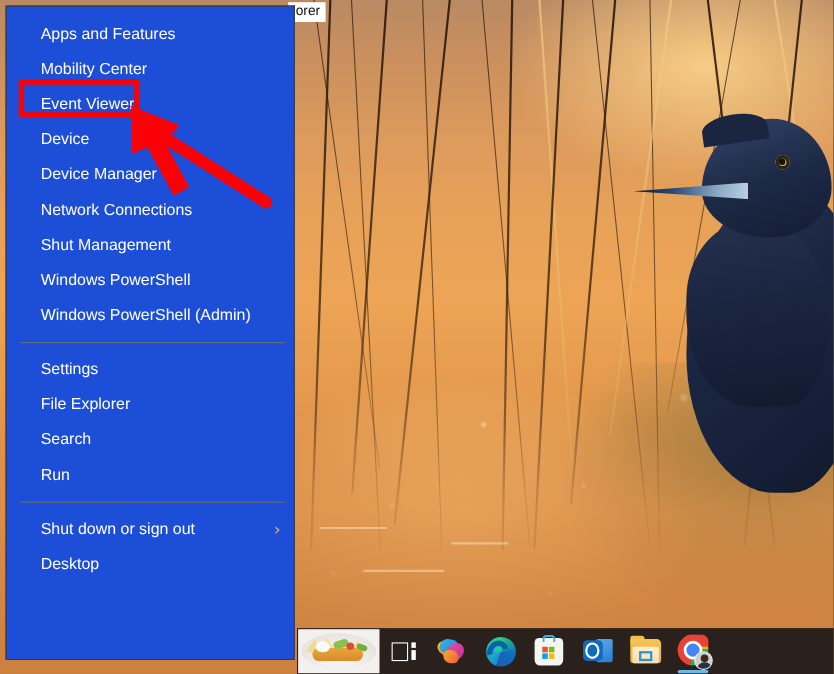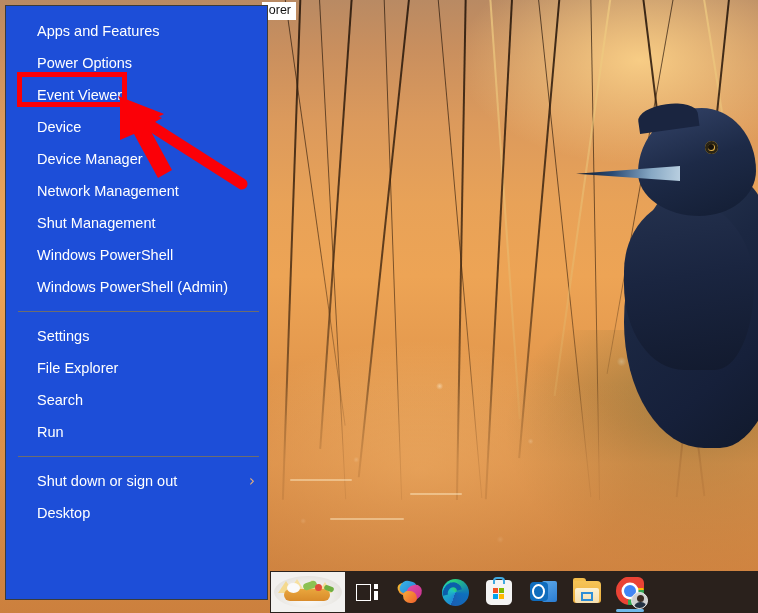--- a/index.html
+++ b/index.html
@@ -337,33 +337,33 @@
 
   <div class="explorer-label">lorer</div>
 
   <div class="winx-menu">
 
     <div>
       <div class="menu-item">
         <span class="label">Apps and Features</span>
       </div>
       <div class="menu-item">
-        <span class="label">Power Options</span>
+        <span class="label">Mobility Center</span>
       </div>
       <div class="menu-item">
         <span class="label">Event Viewer</span>
       </div>
       <div class="menu-item">
         <span class="label">Device</span>
       </div>
       <div class="menu-item">
         <span class="label">Device Manager</span>
       </div>
       <div class="menu-item">
-        <span class="label">Network Management</span>
+        <span class="label">Network Connections</span>
       </div>
       <div class="menu-item">
         <span class="label">Shut Management</span>
       </div>
       <div class="menu-item">
         <span class="label">Windows PowerShell</span>
       </div>
       <div class="menu-item">
         <span class="label">Windows PowerShell (Admin)</span>
       </div>

